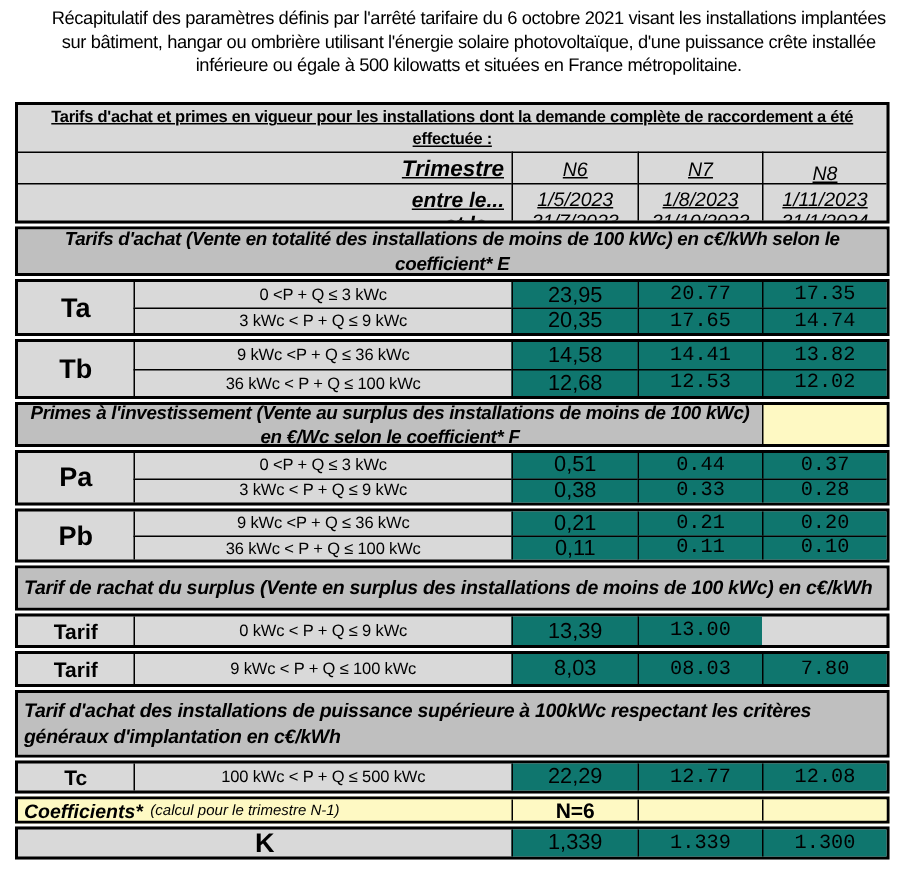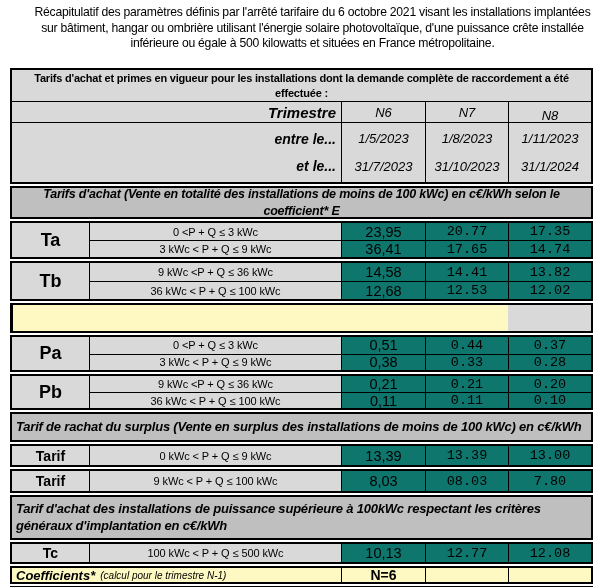--- a/index.html
+++ b/index.html
@@ -55,21 +55,21 @@
   .nval{font-weight:bold;font-size:14px;}
   .klabel{font-weight:bold;font-size:18px;}
 </style>
 </head>
 <body>
 
 <div class="intro">Récapitulatif des paramètres définis par l'arrêté tarifaire du 6 octobre 2021 visant les installations implantées sur bâtiment, hangar ou ombrière utilisant l'énergie solaire photovoltaïque, d'une puissance crête installée inférieure ou égale à 500 kilowatts et situées en France métropolitaine.</div>
 
 <div class="tablewrap">
 
-  <div class="box cols4" style="height:116px;grid-template-rows:31px 21px 1fr;">
+  <div class="box cols4" style="height:81px;grid-template-rows:31px 21px 1fr;text-decoration:underline;">
     <div class="cell ttl r1" style="grid-column:1/-1;">Tarifs d'achat et primes en vigueur pour les installations dont la demande complète de raccordement a été effectuée :</div>
     <div class="cell trim r2 bt">Trimestre</div>
     <div class="cell q r2 bt bl">N6</div>
     <div class="cell q r2 bt bl">N7</div>
     <div class="cell q qlow r2 bt bl">N8</div>
     <div class="cell dlabels r3 bt">
       <div>entre le...</div>
       <div>et le...</div>
     </div>
     <div class="cell dcol r3 bt bl">
@@ -90,38 +90,39 @@
     <div class="cell sec">Tarifs d'achat (Vente en totalité des installations de moins de 100 kWc) en c€/kWh selon le coefficient* E</div>
   </div>
 
   <div class="box cols5" style="height:38px;grid-template-rows:1fr 1fr;">
     <div class="cell glabel span2">Ta</div>
     <div class="cell crit r1 bl">0 &lt;P + Q ≤ 3 kWc</div>
     <div class="cell val r1 bl white">23,95</div>
     <div class="cell valalt r1 bl white">20.77</div>
     <div class="cell valalt r1 bl white">17.35</div>
     <div class="cell crit r2 bt bl">3  kWc &lt; P + Q ≤ 9 kWc</div>
-    <div class="cell val r2 bt bl white">36,41</div>
+    <div class="cell val r2 bt bl white">20,35</div>
     <div class="cell valalt r2 bt bl white">17.65</div>
     <div class="cell valalt r2 bt bl white">14.74</div>
   </div>
 
   <div class="box cols5" style="height:40px;grid-template-rows:1fr 1fr;">
     <div class="cell glabel span2">Tb</div>
     <div class="cell crit r1 bl">9 kWc &lt;P + Q ≤ 36 kWc</div>
     <div class="cell val r1 bl white">14,58</div>
     <div class="cell valalt r1 bl white">14.41</div>
     <div class="cell valalt r1 bl white">13.82</div>
     <div class="cell crit r2 bt bl">36 kWc &lt; P + Q ≤ 100 kWc</div>
     <div class="cell val r2 bt bl white">12,68</div>
     <div class="cell valalt r2 bt bl white">12.53</div>
     <div class="cell valalt r2 bt bl white">12.02</div>
   </div>
 
   <div class="box colsF" style="height:30px;">
+    <div class="cell sec">Primes à l'investissement (Vente au surplus des installations de moins de 100 kWc) en €/Wc  selon le coefficient* F</div>
     <div class="cell dark bl"></div>
   </div>
 
   <div class="box cols5" style="height:37px;grid-template-rows:1fr 1fr;">
     <div class="cell glabel span2">Pa</div>
     <div class="cell crit r1 bl">0 &lt;P + Q ≤ 3 kWc</div>
     <div class="cell val r1 bl white">0,51</div>
     <div class="cell valalt r1 bl white">0.44</div>
     <div class="cell valalt r1 bl white">0.37</div>
     <div class="cell crit r2 bt bl">3  kWc &lt; P + Q ≤ 9 kWc</div>
@@ -143,40 +144,39 @@
   </div>
 
   <div class="box" style="height:30px;">
     <div class="cell sec secleft">Tarif de rachat du surplus (Vente en surplus des installations de moins de 100 kWc) en c€/kWh</div>
   </div>
 
   <div class="box cols5" style="height:23px;">
     <div class="cell slabel">Tarif</div>
     <div class="cell crit bl">0 kWc &lt; P + Q ≤ 9 kWc</div>
     <div class="cell val bl white">13,39</div>
-    <div class="cell valalt bl white">13.39</div>
     <div class="cell valalt bl white">13.00</div>
   </div>
 
   <div class="box cols5" style="height:24px;">
     <div class="cell slabel">Tarif</div>
     <div class="cell crit bl">9 kWc &lt; P + Q ≤ 100 kWc</div>
     <div class="cell val bl white">8,03</div>
     <div class="cell valalt bl white">08.03</div>
     <div class="cell valalt bl white">7.80</div>
   </div>
 
   <div class="box" style="height:45px;">
     <div class="cell sec secleft">Tarif d'achat des installations de puissance supérieure à 100kWc respectant les critères généraux d'implantation en c€/kWh</div>
   </div>
 
   <div class="box cols5" style="height:22px;">
     <div class="cell slabel">Tc</div>
     <div class="cell crit bl">100 kWc &lt; P + Q ≤ 500 kWc</div>
-    <div class="cell val bl white">10,13</div>
+    <div class="cell val bl white">22,29</div>
     <div class="cell valalt bl white">12.77</div>
     <div class="cell valalt bl white">12.08</div>
   </div>
 
   <div class="box cols4 dark" style="height:18px;">
     <div class="cell coeflbl dark">
       <span class="coefbold">Coefficients*</span>
       <span class="coefnote">(calcul pour le trimestre N-1)</span>
     </div>
     <div class="cell nval dark bl">N=6</div>

